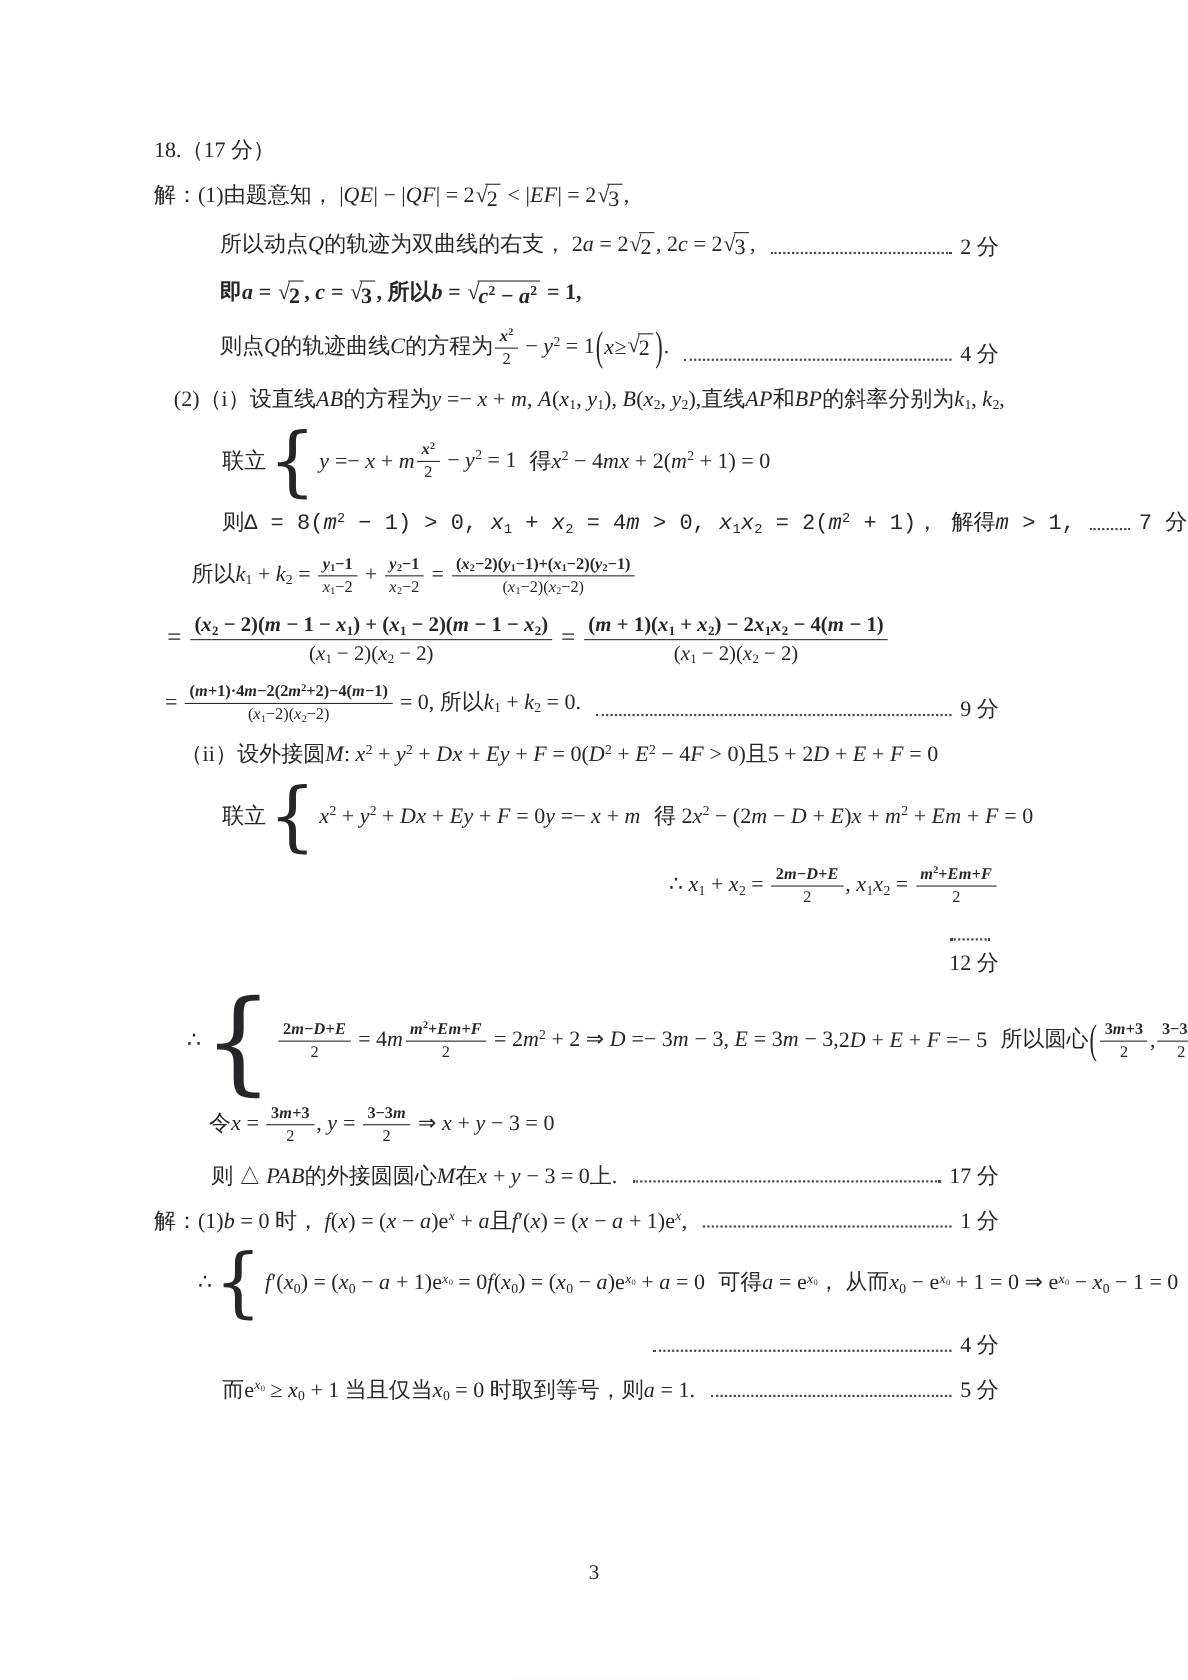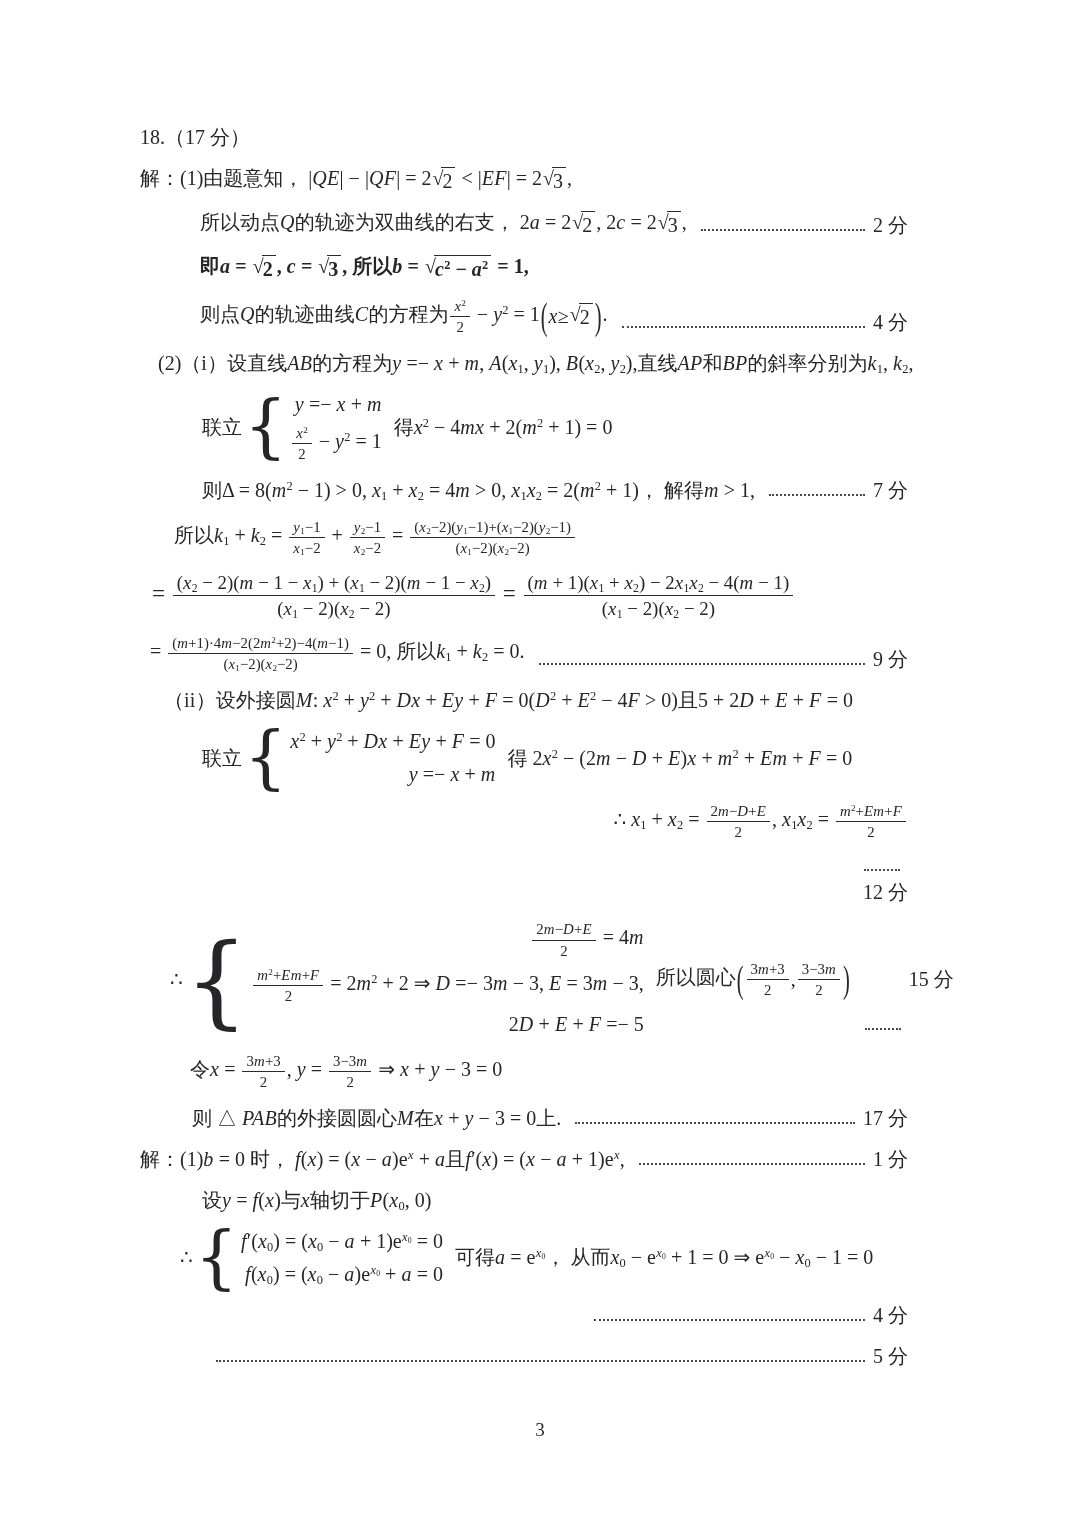--- a/index.html
+++ b/index.html
@@ -17,34 +17,34 @@
   .math { white-space: nowrap; }
   .math i { font-style: italic; letter-spacing: 0.3px; }
   sub, sup { font-size: 0.62em; line-height: 0; }
   sub { vertical-align: -0.25em; }
   sup { vertical-align: 0.55em; }
   .up i { font-style: normal; }
   .frac { display: inline-flex; flex-direction: column; align-items: center;
           vertical-align: middle; font-size: 0.74em; line-height: 1.22;
           margin: 0 2px; text-align: center; }
   .line.big .frac { font-size: 0.82em; }
-  .frac .num { border-bottom: 1.5px solid #2a2a2e; padding: 0 4px 1px; }
+  .frac .num { border-bottom: 1.5px solid #2a2a2e; padding: 0 4px 1px; font-weight: bold; }
   .frac .den { padding: 1px 4px 0; }
   .rad { display: inline-flex; margin: 0 1px; }
   .rad-s { line-height: 1.15; }
   .rad-c { border-top: 1.6px solid #2a2a2e; padding: 0 3px 0 1px; margin-left: -2px; }
   .bigp-wrap { display: inline-flex; align-items: center; vertical-align: middle; }
   .bigp { display: inline-block; transform: scaleY(1.85); font-weight: 300;
           padding: 0 1px; font-size: 1.02em; line-height: 1; }
   .bigp-c { display: inline-flex; align-items: center; }
   .sys { display: inline-flex; align-items: center; }
   .sys-pre { margin-right: 2px; }
   .sys-brace { line-height: 0.85; font-weight: 300; transform: scaleY(1.02);
                font-family: "DejaVu Serif", serif; margin-right: 3px; }
-  .sys-rows { display: inline-flex; flex-direction: column; align-items: flex-end; row-gap: 6px; }
+  .sys-rows { display: inline-flex; flex-direction: row; align-items: center; row-gap: 6px; }
   .sys-suf { margin-left: 12px; }
   .leader { flex: 1 1 30px; min-width: 36px; height: 0;
             border-bottom: 2.6px dotted #47474c; margin: 0 8px 8px 14px; }
   .line.center .leader { align-self: flex-end; }
   .score { white-space: nowrap; }
   .page-number { position: absolute; bottom: 86px; left: 0; width: 100%;
                  text-align: center; font-size: 19px; color: #2a2a2e; }
 </style>
 </head>
 <body>
@@ -111,21 +111,21 @@
             <span class="sys-rows">
               <span class="sys-row"><i>y</i> =− <i>x</i> + <i>m</i></span>
               <span class="sys-row"><span class="frac">
                   <span class="num"><i>x</i><sup>2</sup></span>
                   <span class="den">2</span>
                 </span> − <i>y</i><sup>2</sup> = 1</span>
             </span>
             <span class="sys-suf">得<i>x</i><sup>2</sup> − 4<i>mx</i> + 2(<i>m</i><sup>2</sup> + 1) = 0</span>
           </span></span>
       </div>
-      <div class="line" style="margin-left: 62px; margin-top: 4px;">
+      <div class="line" style="margin-left: 62px; margin-top: 4px; font-family: Liberation Mono, monospace;">
         <span class="math">则Δ = 8(<i>m</i><sup>2</sup> − 1) &gt; 0, <i>x</i><sub>1</sub> + <i>x</i><sub>2</sub> = 4<i>m</i> &gt; 0, <i>x</i><sub>1</sub><i>x</i><sub>2</sub> = 2(<i>m</i><sup>2</sup> + 1)， 解得<i>m</i> &gt; 1,</span>
         <span class="leader"></span>
         <span class="score">7 分</span>
       </div>
       <div class="line" style="margin-left: 34px; margin-top: 4px;">
         <span class="math">所以<i>k</i><sub>1</sub> + <i>k</i><sub>2</sub> = <span class="frac">
             <span class="num"><i>y</i><sub>1</sub>−1</span>
             <span class="den"><i>x</i><sub>1</sub>−2</span>
           </span> + <span class="frac">
             <span class="num"><i>y</i><sub>2</sub>−1</span>
@@ -219,38 +219,36 @@
       <div class="line" style="margin-left: 52px; margin-top: 4px;">
         <span class="math">则 △ <i>PAB</i>的外接圆圆心<i>M</i>在<i>x</i> + <i>y</i> − 3 = 0上.</span>
         <span class="leader"></span>
         <span class="score">17 分</span>
       </div>
       <div class="line" style="margin-top: 10px;">
         <span class="math">解：(1)<i>b</i> = 0 时， <i>f</i>(<i>x</i>) = (<i>x</i> − <i>a</i>)<span class="up"><i>e</i></span><sup><i>x</i></sup> + <i>a</i>且<i>f</i>′(<i>x</i>) = (<i>x</i> − <i>a</i> + 1)<span class="up"><i>e</i></span><sup><i>x</i></sup>,</span>
         <span class="leader"></span>
         <span class="score">1 分</span>
       </div>
-      <div class="line" style="margin-left: 62px; margin-top: 4px;">
-        <span class="math">设<i>y</i> = <i>f</i>(<i>x</i>)与<i>x</i>轴切于<i>P</i>(<i>x</i><sub>0</sub>, 0)</span>
-      </div>
       <div class="line center" style="margin-left: 40px; margin-top: 6px;">
         <span class="math"><span class="sys">
             <span class="sys-pre">∴</span>
             <span class="sys-brace" style="font-size: 3.4em;">{</span>
             <span class="sys-rows">
               <span class="sys-row"><i>f</i>′(<i>x</i><sub>0</sub>) = (<i>x</i><sub>0</sub> − <i>a</i> + 1)<span class="up"><i>e</i></span><sup><i>x</i><sub>0</sub></sup> = 0</span>
               <span class="sys-row"><i>f</i>(<i>x</i><sub>0</sub>) = (<i>x</i><sub>0</sub> − <i>a</i>)<span class="up"><i>e</i></span><sup><i>x</i><sub>0</sub></sup> + <i>a</i> = 0</span>
             </span>
             <span class="sys-suf">可得<i>a</i> = <span class="up"><i>e</i></span><sup><i>x</i><sub>0</sub></sup>， 从而<i>x</i><sub>0</sub> − <span class="up"><i>e</i></span><sup><i>x</i><sub>0</sub></sup> + 1 = 0 ⇒ <span class="up"><i>e</i></span><sup><i>x</i><sub>0</sub></sup> − <i>x</i><sub>0</sub> − 1 = 0</span>
           </span></span>
       </div>
       <div class="line" style="margin-left: 440px; margin-top: 12px;">
         <span class="math"></span>
         <span class="leader"></span>
         <span class="score">4 分</span>
       </div>
       <div class="line" style="margin-left: 62px; margin-top: 8px;">
+        <span class="math">而<span class="up"><i>e</i></span><sup><i>x</i><sub>0</sub></sup> ≥ <i>x</i><sub>0</sub> + 1 当且仅当<i>x</i><sub>0</sub> = 0 时取到等号，则<i>a</i> = 1.</span>
         <span class="leader"></span>
         <span class="score">5 分</span>
       </div>
     </div>
   <div class="page-number">3</div>
 </div>
 
 </body></html>

